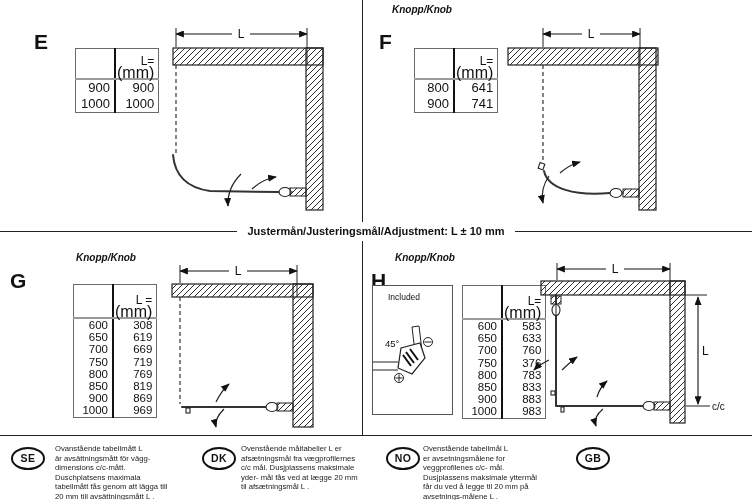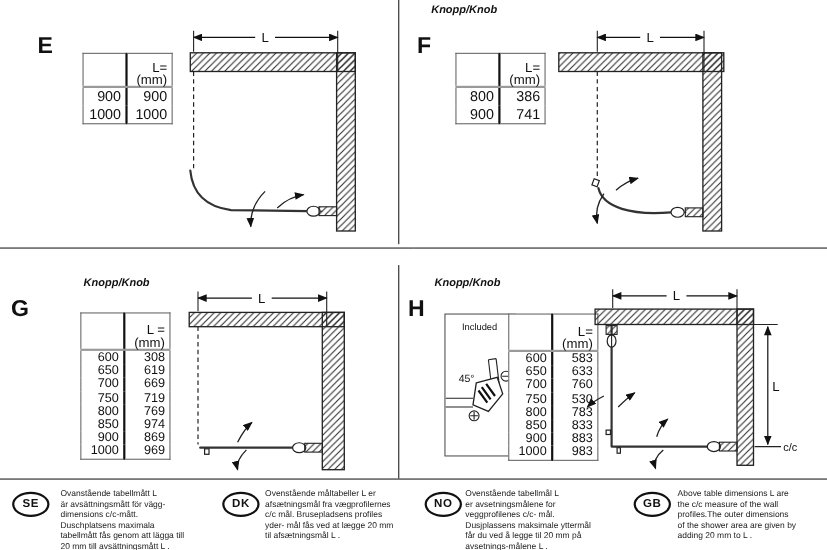--- a/index.html
+++ b/index.html
@@ -15,21 +15,21 @@
   .dimtable { border-collapse:collapse; border:1px solid #6a6a6a; background:#fff; table-layout:fixed; }
   .dimtable td { padding:0 4px 0 1px; text-align:right; color:#111; white-space:nowrap; }
   .dimtable .c1 { border-right:2.5px solid #111; width:33px; }
   .dimtable .c2 { width:35px; }
   .dimtable tr.hd td { border-bottom:2px solid #9a9a9a; vertical-align:bottom; }
   .t-lg tr.hd td { height:29px; }
   .t-lg td { font-size:13px; height:16px; line-height:16px; }
   .t-sm tr.hd td { height:32px; }
   .t-sm td { font-size:11.5px; height:12px; line-height:12.2px; }
   .hd .h1 { font-size:12px; line-height:12px; }
-  .hd .h2 { font-size:12px; line-height:11px;text-align:right; }
+  .hd .h2 { font-size:16px; line-height:11px;text-align:right; }
 
   
   .vline { width:1.2px; background:#222; }
   .hline { height:0; border-top:1.2px solid #222; }
   .mid-divider { left:0; top:225px; width:752px; display:flex; align-items:center; }
   .mid-divider .rule { flex:1; border-top:1.3px solid #222; height:0; }
   .mid-divider .label { padding:0 10px; font-size:11px; font-weight:bold; white-space:nowrap; color:#111; }
 
   
   svg { display:block; }
@@ -68,20 +68,21 @@
       </pattern>
       <marker id="arr" viewBox="0 0 10 8" refX="9" refY="4" markerWidth="9" markerHeight="7" orient="auto-start-reverse" markerUnits="userSpaceOnUse">
         <path d="M0,0 L10,4 L0,8 z" fill="#111"></path>
       </marker>
     </defs>
   </svg>
 
   <div class="abs vline" style="left:362px; top:0; height:222px;"></div>
   <div class="abs mid-divider">
     <div class="rule"></div>
+    <div class="label">Justermån/Justeringsmål/Adjustment: L ± 10 mm</div>
     <div class="rule"></div>
   </div>
   <div class="abs vline" style="left:362px; top:241px; height:194px;"></div>
   <div class="abs hline" style="left:0; top:435px; width:752px;"></div>
 
   <div class="abs panel-letter" style="left:34px; top:30px;">E</div>
   <table class="dimtable t-lg abs" style="left:75px; top:48px;">
     <tbody>
         <tr class="hd">
       <td class="c1"></td>
@@ -123,21 +124,21 @@
     <tbody>
         <tr class="hd">
       <td class="c1"></td>
       <td class="c2">
         <div class="h1">L=</div>
         <div class="h2">(mm)</div>
       </td>
     </tr>
     <tr>
           <td class="c1">800</td>
-          <td class="c2">386</td>
+          <td class="c2">641</td>
         </tr>
     <tr>
           <td class="c1">900</td>
           <td class="c2">741</td>
         </tr>
   </tbody>
     </table>
   <svg class="abs" style="left:490px; top:25px;" width="210" height="190" viewBox="0 0 210 190">
     <line class="dim" x1="53" y1="9" x2="150" y2="9" marker-start="url(#arr)" marker-end="url(#arr)"></line>
     <rect x="92" y="2" width="18" height="13" fill="#fff"></rect>
@@ -182,21 +183,21 @@
     <tr>
           <td class="c1">750</td>
           <td class="c2">719</td>
         </tr>
     <tr>
           <td class="c1">800</td>
           <td class="c2">769</td>
         </tr>
     <tr>
           <td class="c1">850</td>
-          <td class="c2">974</td>
+          <td class="c2">819</td>
         </tr>
     <tr>
           <td class="c1">900</td>
           <td class="c2">869</td>
         </tr>
     <tr>
           <td class="c1">1000</td>
           <td class="c2">969</td>
         </tr>
   </tbody>
@@ -214,21 +215,21 @@
     <rect class="knob" x="21" y="148" width="4" height="5"></rect>
     <ellipse class="knob" cx="107" cy="147" rx="6" ry="4.5"></ellipse>
     <rect class="knobbar" x="112" y="143" width="16" height="8"></rect>
     <path class="swing" d="M51,142 Q57,130 64,124" marker-end="url(#arr)"></path>
     <path class="swing" d="M59,149 Q49,159 51,167" marker-end="url(#arr)"></path>
   </svg>
 
   <div class="abs knob-label" style="left:395px; top:252px;">Knopp/Knob</div>
   <div class="abs panel-letter" style="left:371px; top:269px;">H</div>
 
-  <div class="abs included-box" style="left:404px; top:285px; width:65px; height:130px; box-sizing:border-box;">
+  <div class="abs included-box" style="left:372px; top:285px; width:81px; height:130px; box-sizing:border-box;">
     <svg width="63" height="128" viewBox="0 0 63 128">
       <text class="inc-label" x="31" y="14" text-anchor="middle">Included</text>
       <line class="thin" x1="39" y1="41" x2="42" y2="66"></line>
       <line class="thin" x1="46" y1="40" x2="49" y2="65"></line>
       <line class="thin" x1="39" y1="41" x2="46" y2="40"></line>
       <line class="thin" x1="0" y1="76" x2="25" y2="76"></line>
       <line class="thin" x1="0" y1="84" x2="25" y2="84"></line>
       <path d="M28,62 L47,57 L52,72 L39,88 L25,82 Z" fill="#fff" stroke="#222" stroke-width="1.2"></path>
       <path d="M30,69 L38,80 M33,66 L41,77 M37,63 L45,74" stroke="#111" stroke-width="2" fill="none"></path>
       <text class="angle-label" x="12" y="61">45°</text>
@@ -256,21 +257,21 @@
     <tr>
           <td class="c1">650</td>
           <td class="c2">633</td>
         </tr>
     <tr>
           <td class="c1">700</td>
           <td class="c2">760</td>
         </tr>
     <tr>
           <td class="c1">750</td>
-          <td class="c2">530</td>
+          <td class="c2">376</td>
         </tr>
     <tr>
           <td class="c1">800</td>
           <td class="c2">783</td>
         </tr>
     <tr>
           <td class="c1">850</td>
           <td class="c2">833</td>
         </tr>
     <tr>
@@ -323,37 +324,30 @@
     <div>dimensions c/c-mått.</div>
     <div>Duschplatsens maximala</div>
     <div>tabellmått fås genom att lägga till</div>
     <div>20 mm till avsättningsmått L .</div>
   </div>
 
   <div class="abs badge" style="left:202px; top:447px;">DK</div>
   <div class="abs note-text" style="left:241px; top:444px;">
     <div>Ovenstående måltabeller L er</div>
     <div>afsætningsmål fra vægprofilernes</div>
-    <div>c/c mål. Brusepladsens profiles</div>
+    <div>c/c mål. Dusjplassens maksimale</div>
     <div>yder- mål fås ved at lægge 20 mm</div>
     <div>til afsætningsmål L .</div>
   </div>
 
   <div class="abs badge" style="left:386px; top:447px;">NO</div>
   <div class="abs note-text" style="left:423px; top:444px;">
     <div>Ovenstående tabellmål L</div>
     <div>er avsetningsmålene for</div>
     <div>veggprofilenes c/c- mål.</div>
     <div>Dusjplassens maksimale yttermål</div>
     <div>får du ved å legge til 20 mm på</div>
     <div>avsetnings-målene L .</div>
   </div>
 
   <div class="abs badge" style="left:576px; top:447px;">GB</div>
-  <div class="abs note-text" style="left:616px; top:444px;">
-    <div>Above table dimensions L are</div>
-    <div>the c/c measure of the wall</div>
-    <div>profiles.The outer dimensions</div>
-    <div>of the shower area are given by</div>
-    <div>adding 20 mm to L .</div>
-  </div>
 
 </div>
 
 </body></html>

